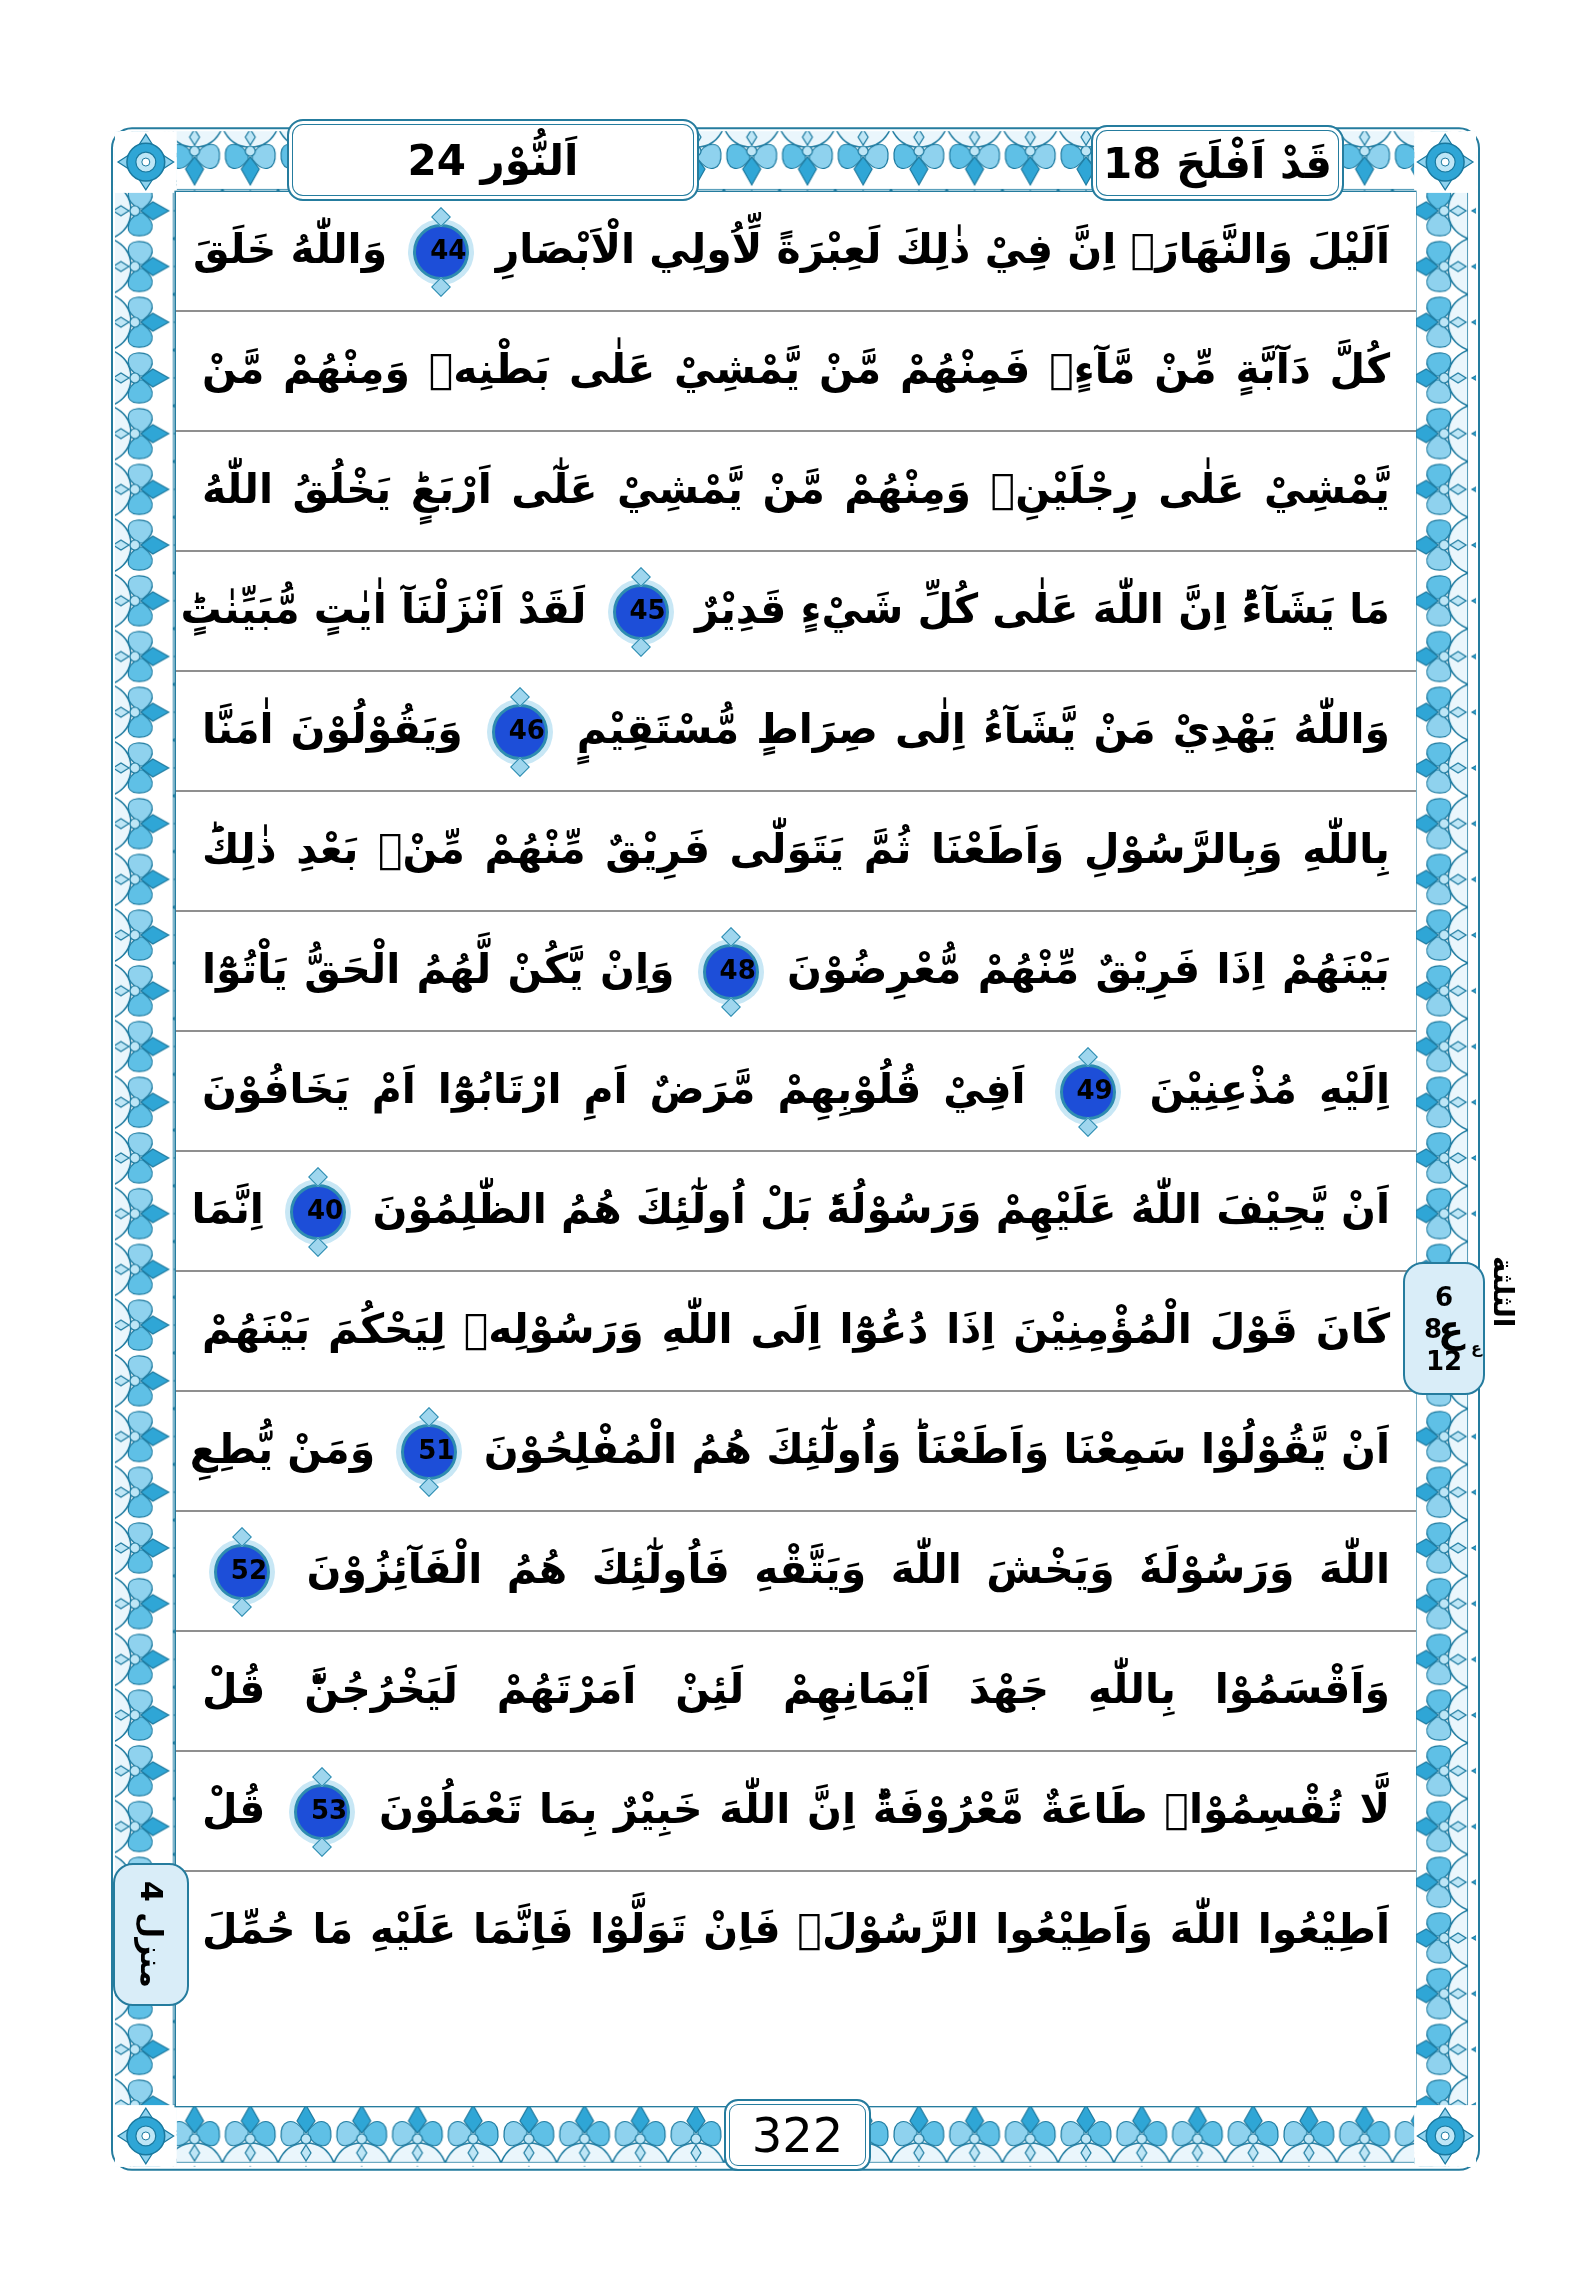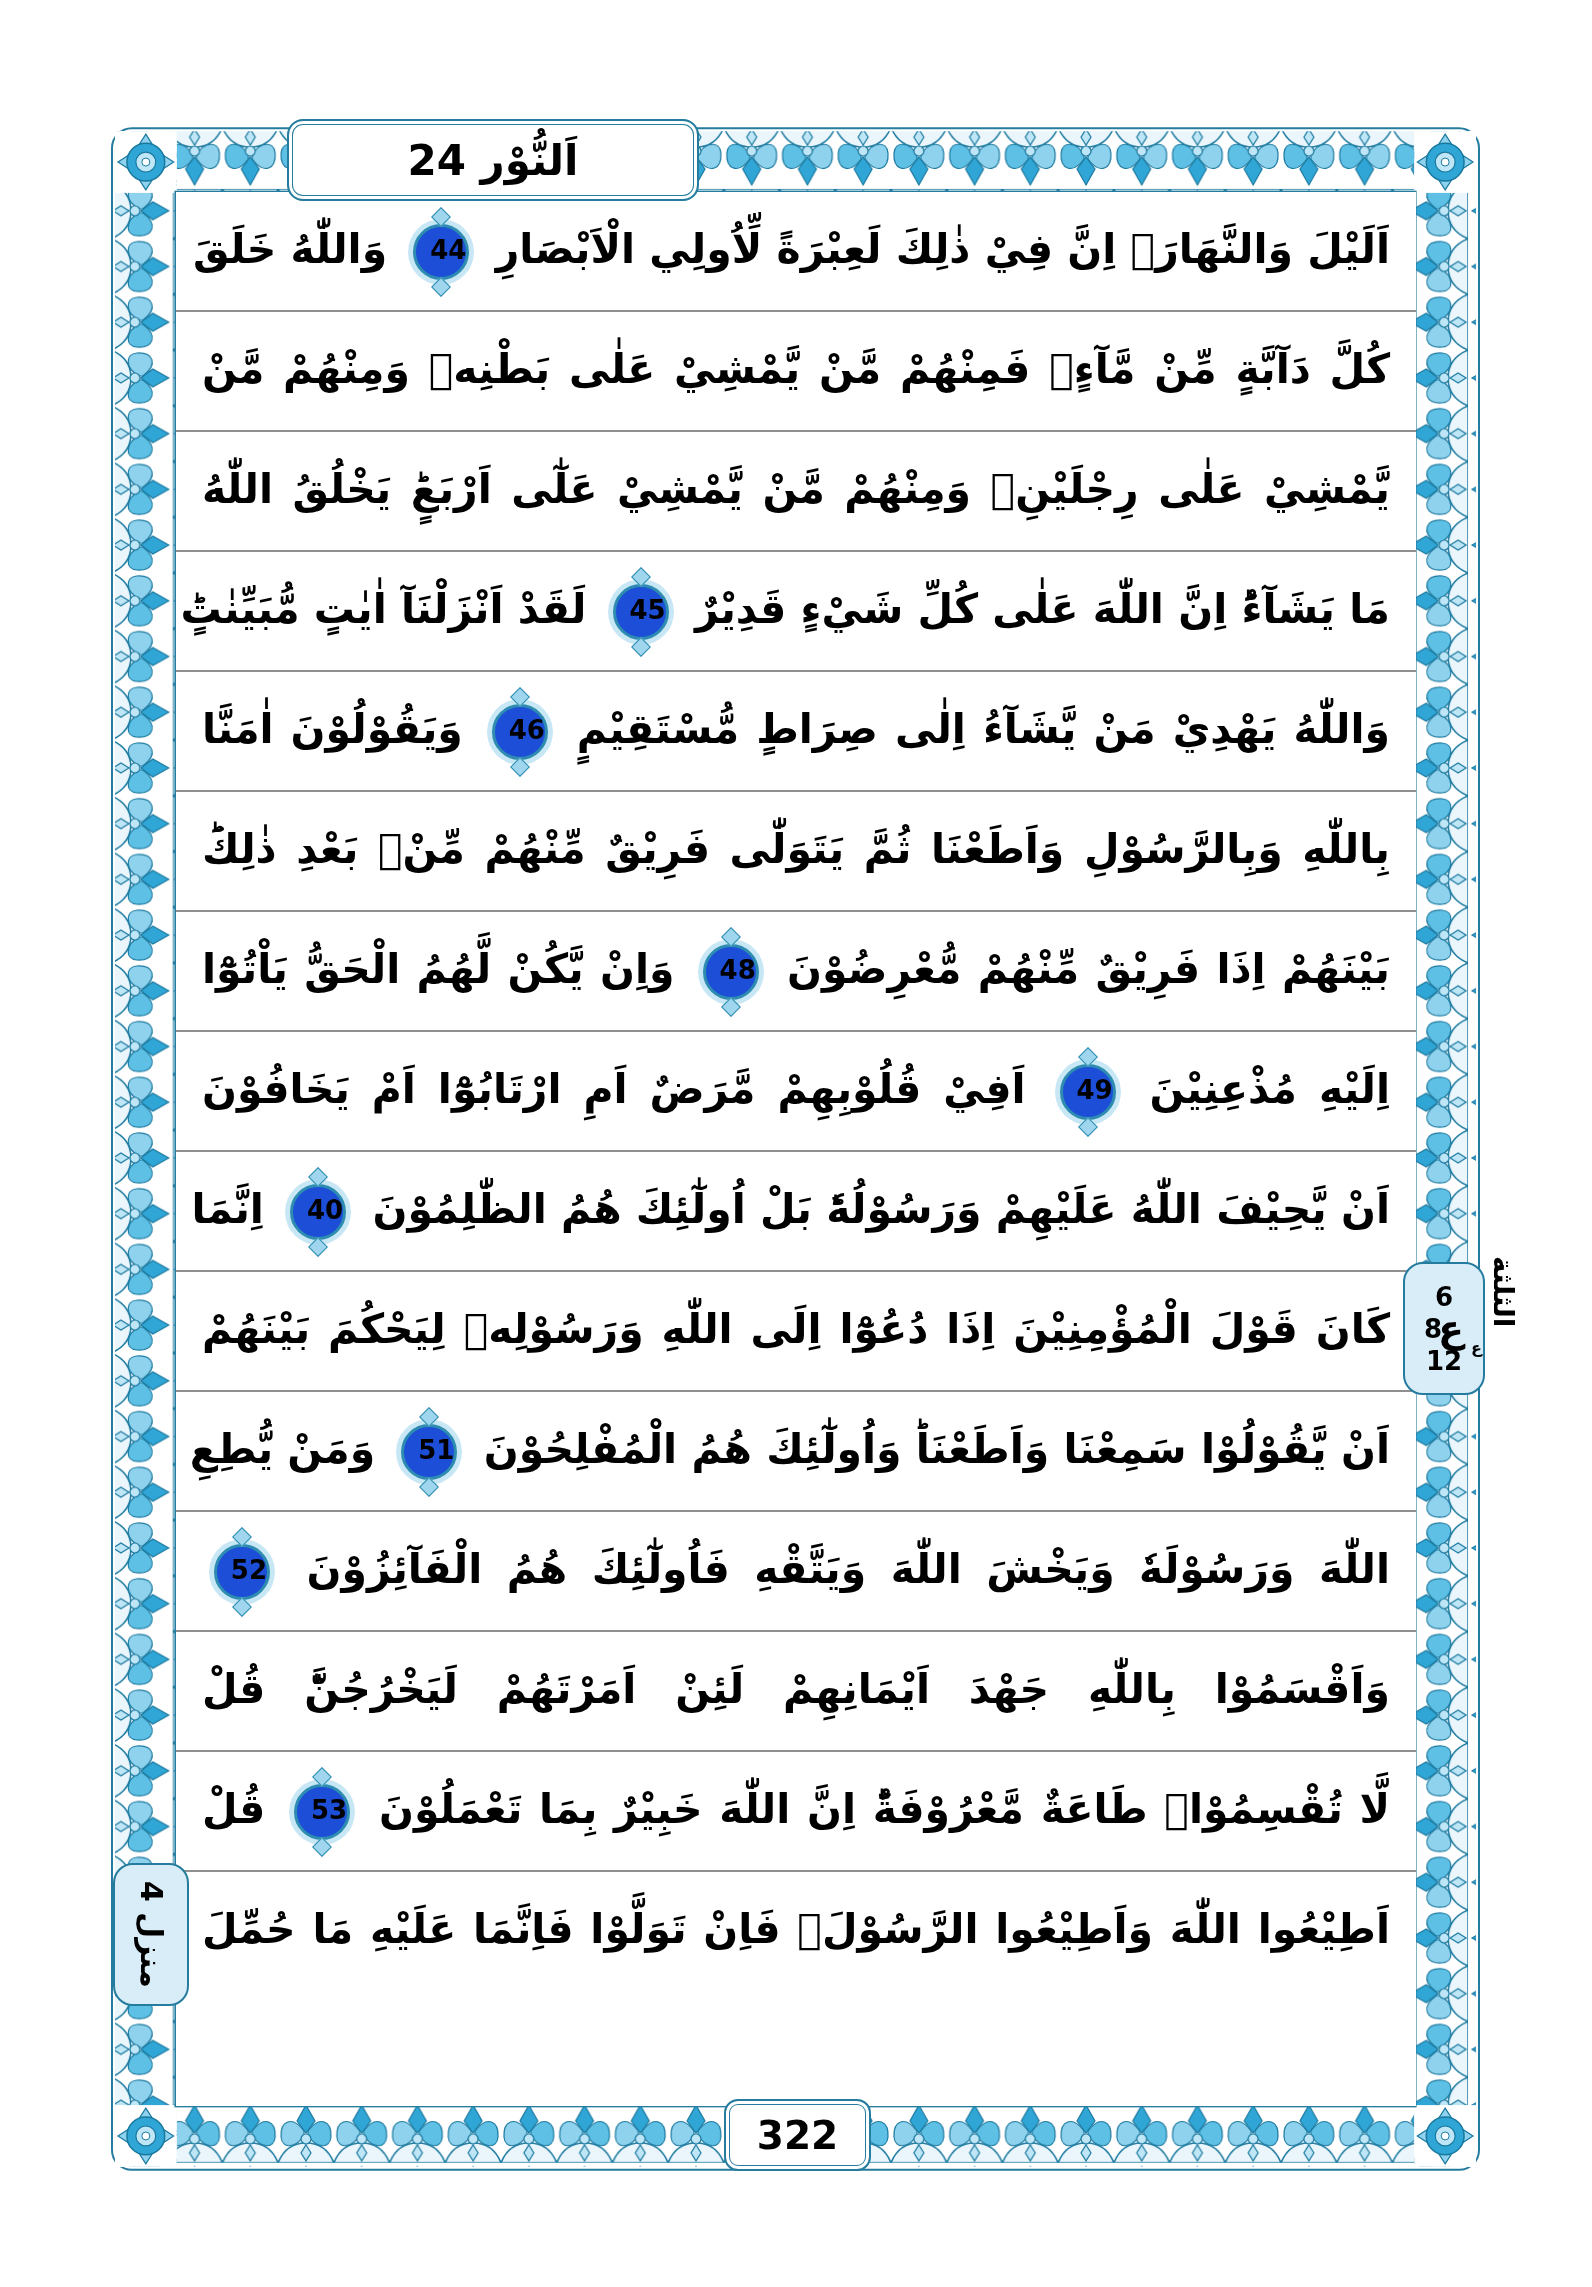--- a/index.html
+++ b/index.html
@@ -10,21 +10,21 @@
   .border-svg{position:absolute;left:111px;top:127px;}
 
   
   .tab{position:absolute;background:#ffffff;border:2px solid #257C9E;border-radius:16px;
        box-shadow:inset 0 0 0 3px #ffffff, inset 0 0 0 4px #257C9E;
        display:flex;align-items:center;justify-content:center;z-index:5;text-align:right;}
   .tab-surah{left:287px;top:119px;width:408px;height:78px;}
   .tab-juz{left:1091px;top:125px;width:249px;height:72px;}
   .tab-page{left:724px;top:2099px;width:143px;height:68px;border-radius:14px;}
   .tab-label{direction:rtl;font-size:42px;font-weight:bold;color:#000;white-space:nowrap;}
-  .tab-page .tab-label{font-size:39px;font-weight:bold;}
+  .tab-page .tab-label{font-size:48px;font-weight:normal;}
 
   
   .text-frame{position:absolute;left:176px;top:192px;width:1240px;height:1914px;z-index:2;background:#fff;}
   .qrow{height:120px;direction:rtl;text-align:justify;text-align-last:justify;
         padding:0 26px;box-sizing:border-box;font-size:41px;font-weight:bold;color:#000;
         border-bottom:2px solid #8F8F8F;line-height:115px;overflow:hidden;white-space:nowrap;}
   .qrow:last-child{border-bottom:none;}
   .ayah-text{display:inline;}
 
   
@@ -100,20 +100,23 @@
     <use href="#cnr" x="1310" y="4"></use>
     <use href="#cnr" x="4" y="1988"></use>
     <use href="#cnr" x="1310" y="1988"></use>
     <rect x="65" y="65" width="1246" height="1924" fill="none" stroke="#257C9E" stroke-width="2.5"></rect>
   </svg>
 
   <div class="tab tab-surah">
     <span class="tab-label">اَلنُّوْر 24</span>
   </div>
 
+  <div class="tab tab-juz">
+    <span class="tab-label">قَدْ اَفْلَحَ 18</span>
+  </div>
 
   <div class="text-frame">
     <div id="lines">
         <div class="qrow"><span class="ayah-text">اَلَيْلَ وَالنَّهَارَۚ اِنَّ فِيْ ذٰلِكَ لَعِبْرَةً لِّاُولِي الْاَبْصَارِ</span> <span class="verse-marker">44</span> <span class="ayah-text">وَاللّٰهُ خَلَقَ</span> </div>
         <div class="qrow"><span class="ayah-text">كُلَّ دَآبَّةٍ مِّنْ مَّآءٍۚ فَمِنْهُمْ مَّنْ يَّمْشِيْ عَلٰى بَطْنِهٖ وَمِنْهُمْ مَّنْ</span> </div>
         <div class="qrow"><span class="ayah-text">يَّمْشِيْ عَلٰى رِجْلَيْنِۚ وَمِنْهُمْ مَّنْ يَّمْشِيْ عَلٰٓى اَرْبَعٍؕ يَخْلُقُ اللّٰهُ</span> </div>
         <div class="qrow"><span class="ayah-text">مَا يَشَآءُؕ اِنَّ اللّٰهَ عَلٰى كُلِّ شَيْءٍ قَدِيْرٌ</span> <span class="verse-marker">45</span> <span class="ayah-text">لَقَدْ اَنْزَلْنَآ اٰيٰتٍ مُّبَيِّنٰتٍؕ</span> </div>
         <div class="qrow"><span class="ayah-text">وَاللّٰهُ يَهْدِيْ مَنْ يَّشَآءُ اِلٰى صِرَاطٍ مُّسْتَقِيْمٍ</span> <span class="verse-marker">46</span> <span class="ayah-text">وَيَقُوْلُوْنَ اٰمَنَّا</span> </div>
         <div class="qrow"><span class="ayah-text">بِاللّٰهِ وَبِالرَّسُوْلِ وَاَطَعْنَا ثُمَّ يَتَوَلّٰى فَرِيْقٌ مِّنْهُمْ مِّنْۢ بَعْدِ ذٰلِكَؕ</span> </div>
         <div class="qrow"><span class="ayah-text">بَيْنَهُمْ اِذَا فَرِيْقٌ مِّنْهُمْ مُّعْرِضُوْنَ</span> <span class="verse-marker">48</span> <span class="ayah-text">وَاِنْ يَّكُنْ لَّهُمُ الْحَقُّ يَاْتُوْٓا</span> </div>

